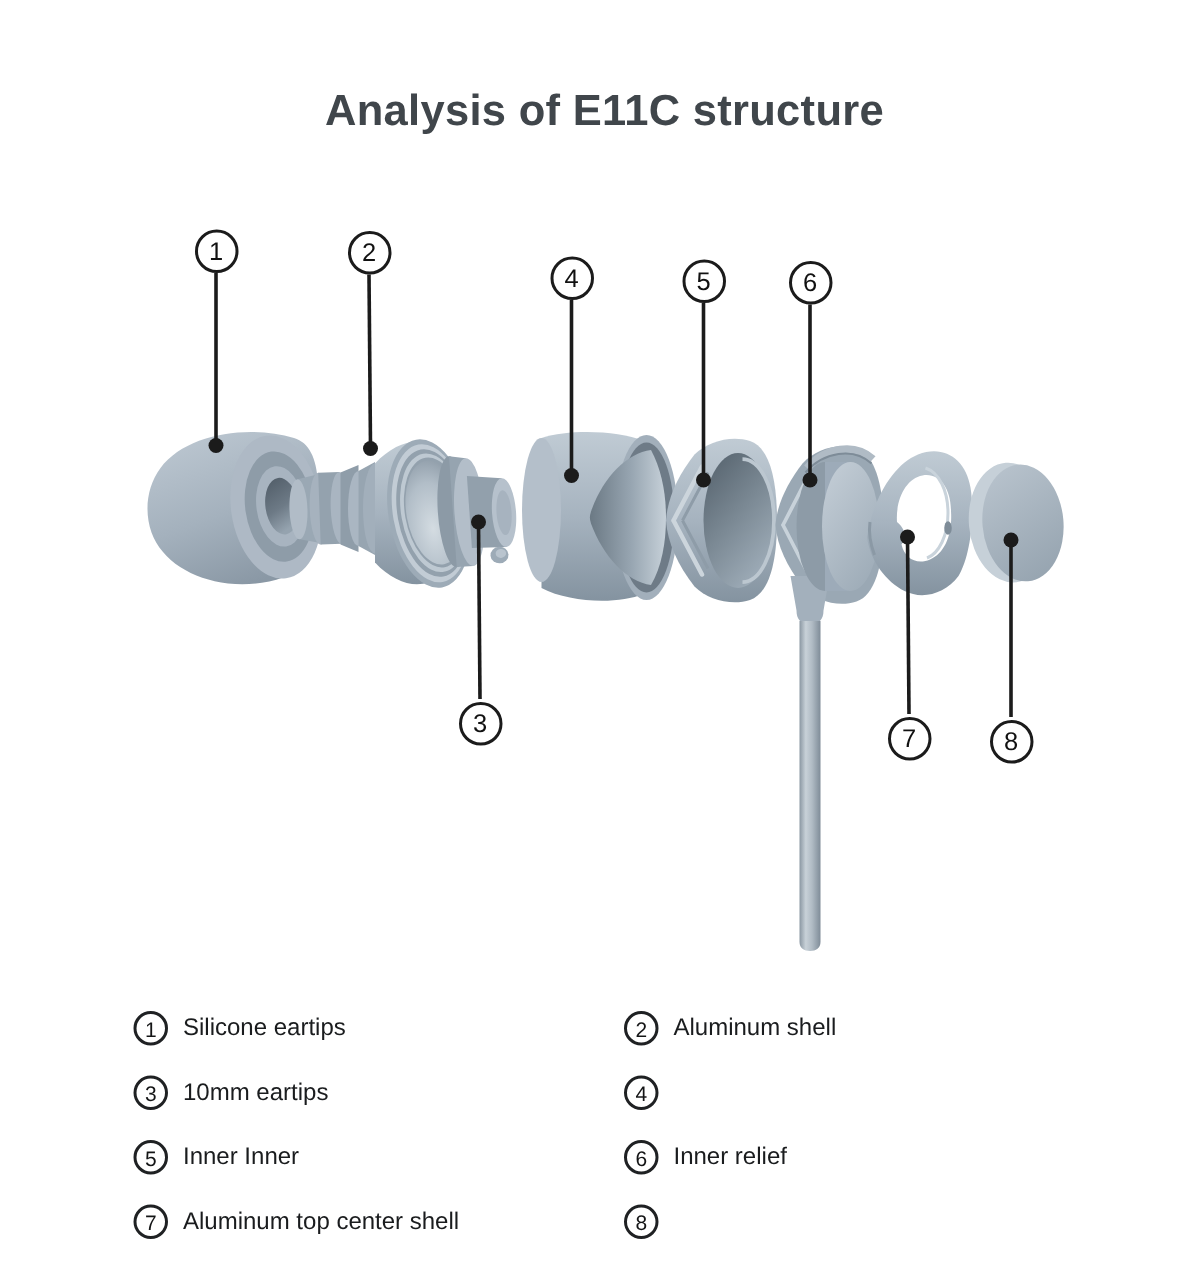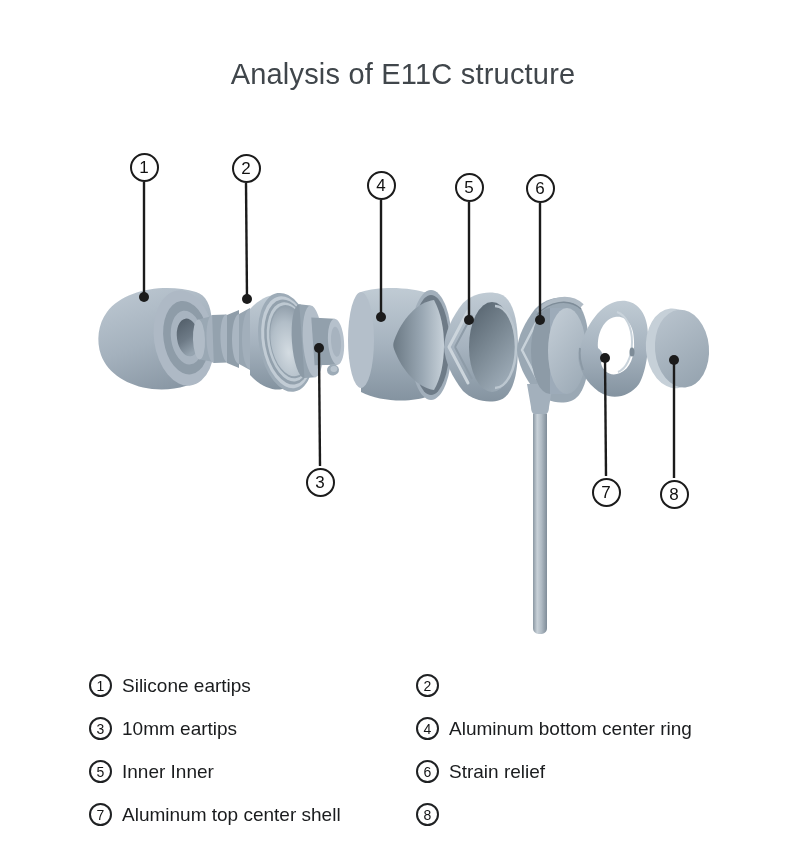--- a/index.html
+++ b/index.html
@@ -1,30 +1,30 @@
 <!DOCTYPE html>
 <html><head>
 <meta charset="utf-8">
 <style>
   html,body{margin:0;padding:0;background:#ffffff;}
   body{font-family:"Liberation Sans","DejaVu Sans",sans-serif;}
   .stage{position:relative;width:790px;height:857px;background:#ffffff;overflow:hidden;}
   .title{position:absolute;top:58px;left:0;width:100%;margin:0;text-align:center;text-indent:16px;
-         font-size:29px;font-weight:400;letter-spacing:0.2px;color:#40464b;}
+         font-size:29px;font-weight:700;letter-spacing:0.2px;color:#40464b;}
   .diagram-svg{position:absolute;left:0;top:0;}
   .callout{position:absolute;width:29px;height:29px;box-sizing:border-box;border:2.2px solid #1b1b1b;
            border-radius:50%;background:#ffffff;display:flex;align-items:center;justify-content:center;
            font-size:17px;font-weight:500;color:#111;line-height:1;}
   .legend{position:absolute;left:89px;top:674px;width:660px;display:grid;
           grid-template-columns:327px auto;grid-auto-rows:23px;row-gap:20px;}
   .legend-item{display:flex;align-items:center;gap:10px;}
   .legend-num{flex:0 0 auto;width:23px;height:23px;box-sizing:border-box;border:2px solid #1f2123;
               border-radius:50%;display:flex;align-items:center;justify-content:center;
               font-size:14px;font-weight:500;color:#141516;line-height:1;}
-  .legend-label{font-size:19px;color:#1a1c1e;white-space:nowrap;}
+  .legend-label{font-size:16px;color:#1a1c1e;white-space:nowrap;}
 </style>
 </head>
 <body>
 
 <div class="stage">
 
   <h1 class="title">Analysis of E11C structure</h1>
 
   <svg class="diagram-svg" width="790" height="857" viewBox="0 0 790 857">
     <defs>
@@ -189,36 +189,36 @@
   <div class="callout" style="left:591.5px;top:477.5px;">7</div>
   <div class="callout" style="left:659.5px;top:479.5px;">8</div>
 
   <div class="legend">
     <div class="legend-item">
       <span class="legend-num">1</span>
       <span class="legend-label">Silicone eartips</span>
     </div>
     <div class="legend-item">
       <span class="legend-num">2</span>
+      <span class="legend-label">Aluminum shell</span>
     </div>
     <div class="legend-item">
       <span class="legend-num">3</span>
       <span class="legend-label">10mm eartips</span>
     </div>
     <div class="legend-item">
       <span class="legend-num">4</span>
-      <span class="legend-label">Aluminum bottom center ring</span>
     </div>
     <div class="legend-item">
       <span class="legend-num">5</span>
       <span class="legend-label">Inner Inner</span>
     </div>
     <div class="legend-item">
       <span class="legend-num">6</span>
-      <span class="legend-label">Strain relief</span>
+      <span class="legend-label">Inner relief</span>
     </div>
     <div class="legend-item">
       <span class="legend-num">7</span>
       <span class="legend-label">Aluminum top center shell</span>
     </div>
     <div class="legend-item">
       <span class="legend-num">8</span>
     </div>
   </div>
 

